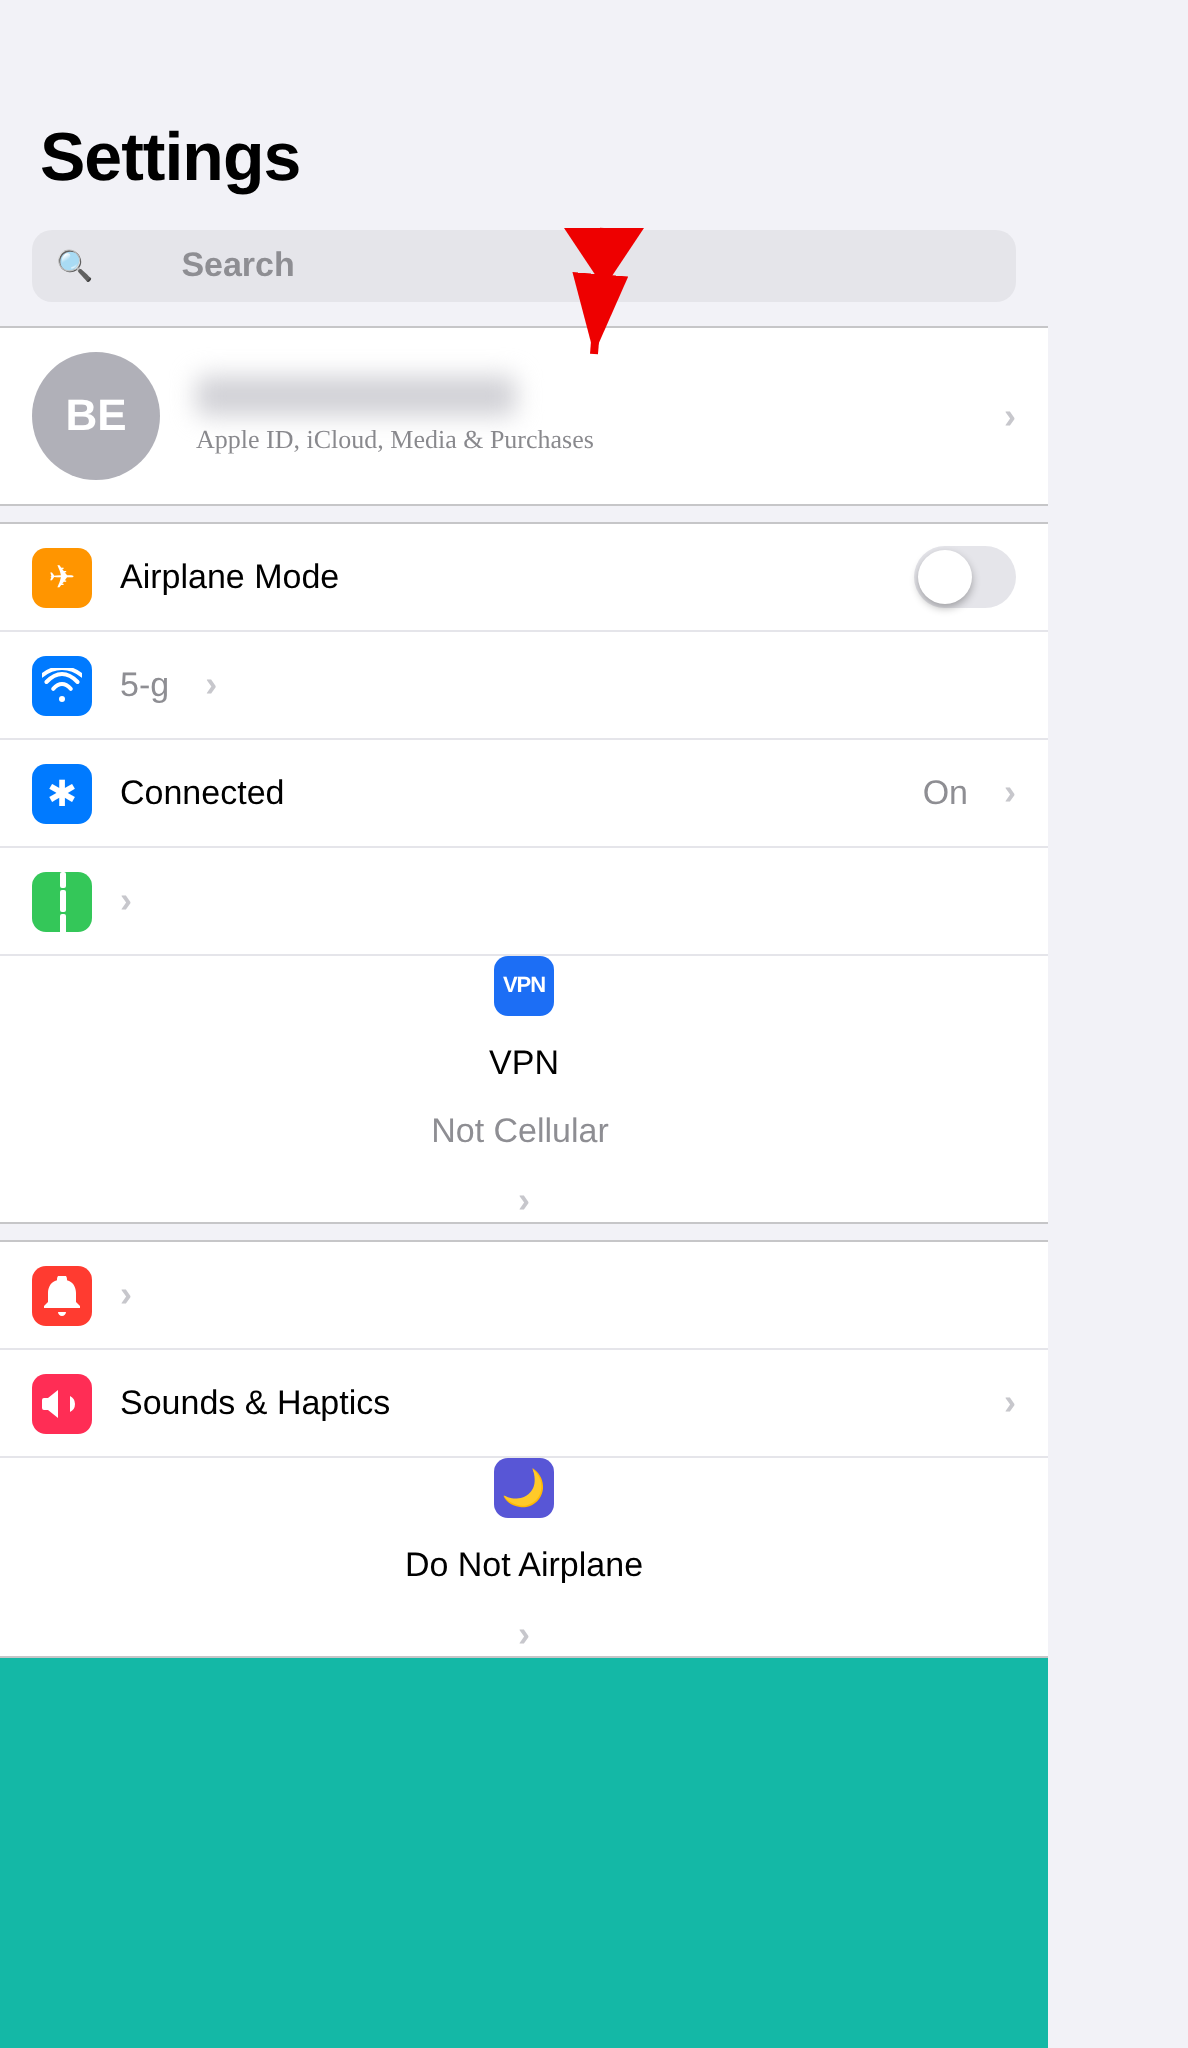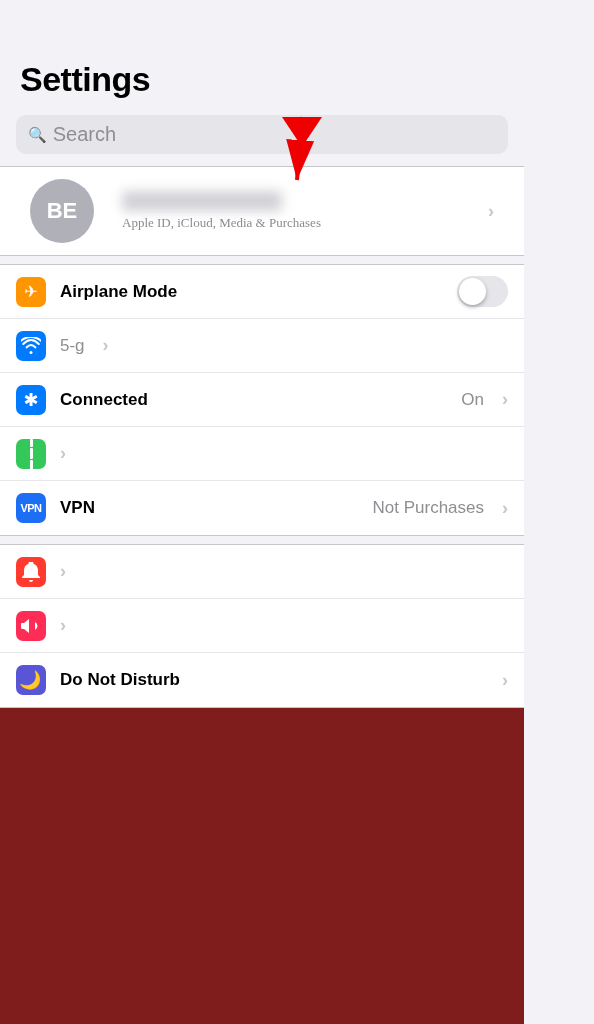--- a/index.html
+++ b/index.html
@@ -12,21 +12,21 @@
     body {
       background: #f2f2f7;
       width: 594px;
       min-height: 1024px;
       overflow-x: hidden;
     }
 
     .page {
       width: 524px;
       min-height: 1024px;
-      background: #7f1d1d;
+      background: #14b8a6;
     }
 
     
     .header {
       padding: 60px 20px 8px 20px;
       background: #f2f2f7;
     }
 
     .header-title {
       font-size: 34px;
@@ -50,44 +50,45 @@
       gap: 6px;
     }
 
     .search-icon-wrapper {
       color: #8e8e93;
       font-size: 15px;
     }
 
     .search-placeholder {
       color: #8e8e93;
-      font-size: 20px;
-      font-weight: 400;
+      font-size: 17px;
+      font-weight: 700;
+      margin-left: 38px;
     }
 
     
     .section-gap {
       height: 8px;
       background: #f2f2f7;
     }
 
     
     .settings-section {
       background: #fff;
       border-top: 0.5px solid #c6c6c8;
       border-bottom: 0.5px solid #c6c6c8;
     }
 
     
     .profile-row {
       display: flex;
       align-items: center;
-      padding: 12px 30px;
-      background: #fff;
-      gap: 28px;
+      padding: 12px 16px;
+      background: #fff;
+      gap: 18px;
       position: relative;
     }
 
     .profile-avatar {
       width: 64px;
       height: 64px;
       border-radius: 50%;
       background: #b0b0b8;
       display: flex;
       align-items: center;
@@ -131,38 +132,39 @@
       padding: 0 16px;
       min-height: 54px;
       background: #fff;
       border-bottom: 0.5px solid #e5e5ea;
       gap: 14px;
       cursor: pointer;
     }
 
     .settings-row:last-child {
       border-bottom: none;
+      flex-direction: column;
     }
 
     .row-icon {
       width: 30px;
       height: 30px;
       border-radius: 7px;
       display: flex;
       align-items: center;
       justify-content: center;
       flex-shrink: 0;
       font-size: 17px;
     }
 
     .row-label {
       flex: 1;
       font-size: 17px;
       color: #000;
-      font-weight: 700;
+      font-weight: 400;
     }
 
     .row-value {
       font-size: 17px;
       color: #8e8e93;
       margin-right: 4px;
     }
 
     
     .toggle {
@@ -316,21 +318,21 @@
         </div>
       </div>
       <span class="chevron">›</span>
     </div>
 
     <div class="settings-row">
       <div class="row-icon icon-blue-vpn">
         <span class="icon-symbol" style="font-size:11px; font-weight:700; letter-spacing:-0.5px;">VPN</span>
       </div>
       <span class="row-label">VPN</span>
-      <span class="row-value">Not Purchases</span>
+      <span class="row-value">Not Cellular</span>
       <span class="chevron">›</span>
     </div>
 
   </div>
 
   <div class="section-gap"></div>
 
   <div class="settings-section">
 
     <div class="settings-row">
@@ -341,26 +343,27 @@
       </div>
       <span class="chevron">›</span>
     </div>
 
     <div class="settings-row">
       <div class="row-icon icon-red-pink">
         <svg width="20" height="20" viewBox="0 0 20 20" fill="white">
           <path d="M3 7H1a1 1 0 0 0-1 1v4a1 1 0 0 0 1 1h2l5 4V3L3 7zm13.5 3A4.5 4.5 0 0 0 14 5.97v8.05a4.49 4.49 0 0 0 2.5-4.02z"></path>
         </svg>
       </div>
+      <span class="row-label">Sounds &amp; Haptics</span>
       <span class="chevron">›</span>
     </div>
 
     <div class="settings-row">
       <div class="row-icon icon-purple">
         <span class="icon-symbol" style="font-size:18px;">🌙</span>
       </div>
-      <span class="row-label">Do Not Disturb</span>
+      <span class="row-label">Do Not Airplane</span>
       <span class="chevron">›</span>
     </div>
 
   </div>
 
 </div>
 
 </body></html>

